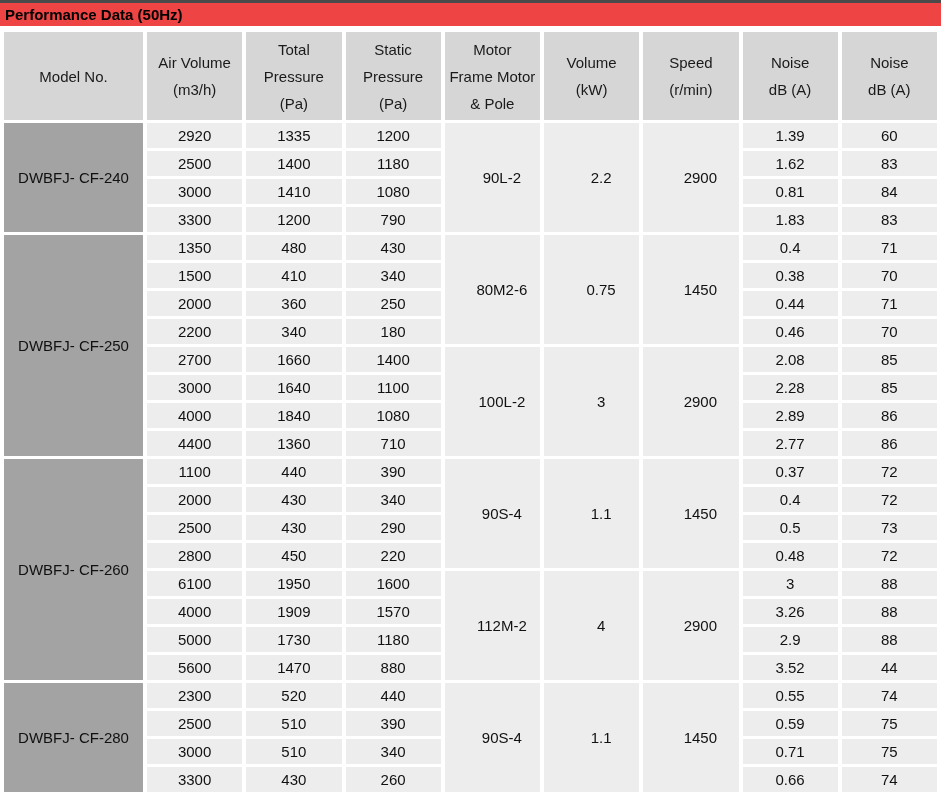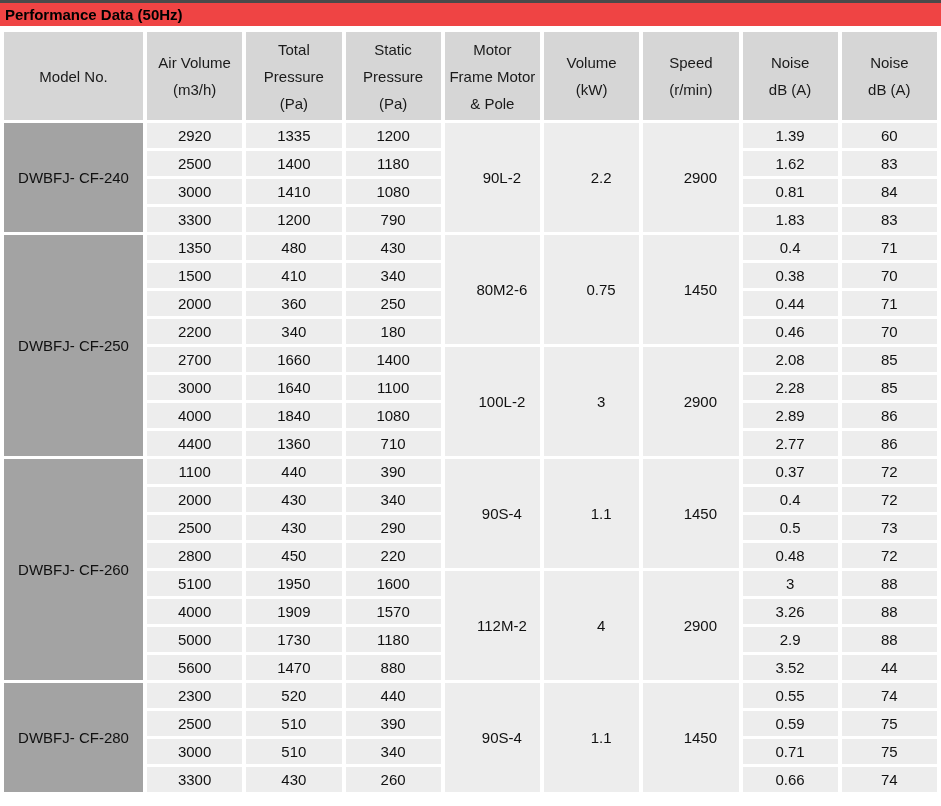--- a/index.html
+++ b/index.html
@@ -232,21 +232,21 @@
     </tr>
     <tr class="row">
       <td class="data">2800</td>
       <td class="data">450</td>
       <td class="data">220</td>
       <td class="data">0.48</td>
       <td class="data">72</td>
     </tr>
 
     <tr class="row">
-      <td class="data">5100</td>
+      <td class="data">6100</td>
       <td class="data">1950</td>
       <td class="data">1600</td>
       <td class="merge" rowspan="4">112M-2</td>
       <td class="merge" rowspan="4">4</td>
       <td class="merge" rowspan="4">2900</td>
       <td class="data">3</td>
       <td class="data">88</td>
     </tr>
     <tr class="row">
       <td class="data">4000</td>

